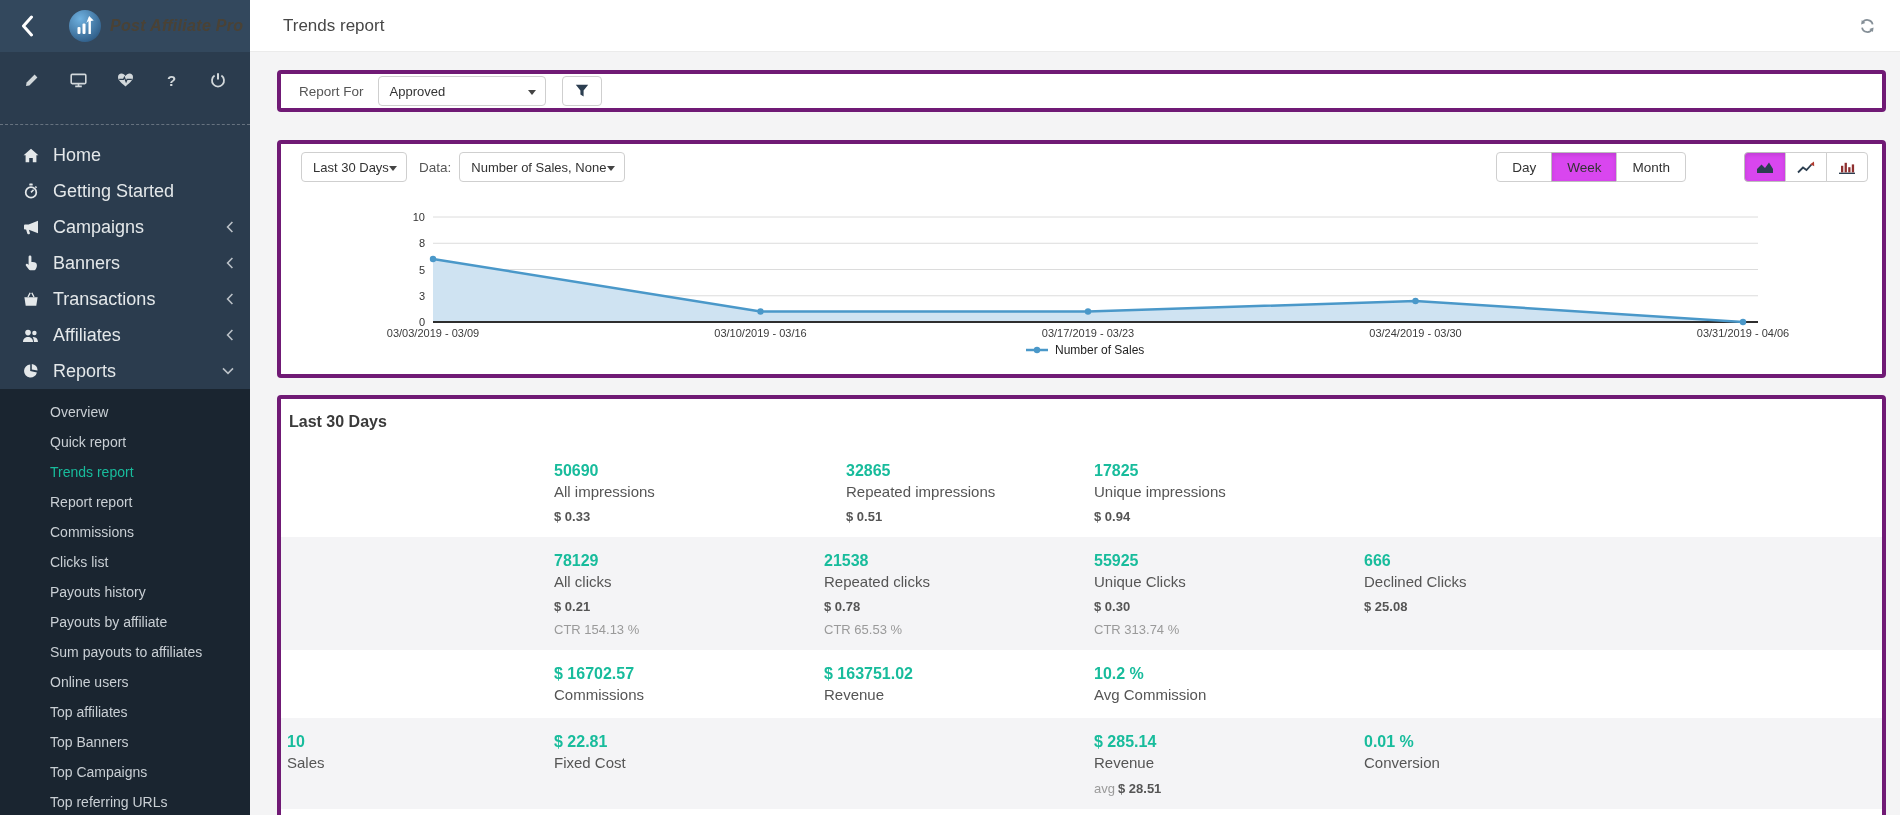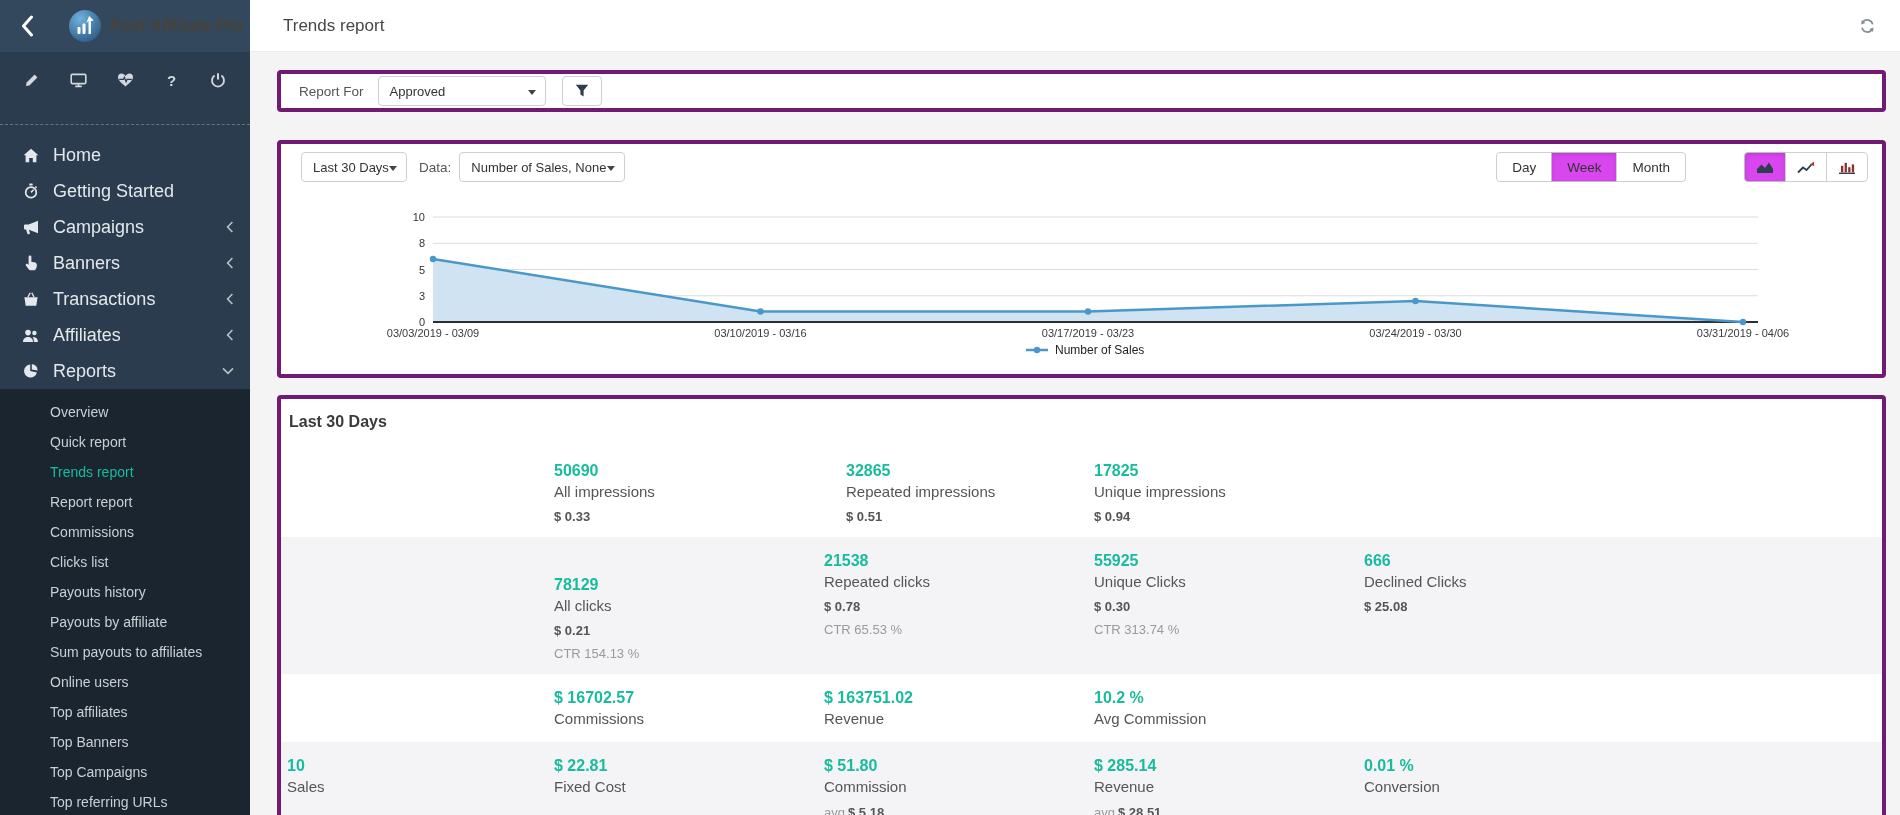--- a/index.html
+++ b/index.html
@@ -365,21 +365,21 @@
 
   </div>
             <div class="stat-cell" style="grid-column: 4;">
     <div class="stat-value">17825</div>
     <div class="stat-label">Unique impressions</div>
     <div class="stat-sub">$ 0.94</div>
 
   </div>
           </div>
           <div class="stat-row shaded">
-            <div class="stat-cell" style="grid-column: 2; margin-top: 24px;">
+            <div class="stat-cell" style="grid-column: 2;">
     <div class="stat-value">78129</div>
     <div class="stat-label">All clicks</div>
     <div class="stat-sub">$ 0.21</div>
     <div class="stat-note">CTR 154.13 %</div>
   </div>
             <div class="stat-cell" style="grid-column: 3;">
     <div class="stat-value">21538</div>
     <div class="stat-label">Repeated clicks</div>
     <div class="stat-sub">$ 0.78</div>
     <div class="stat-note">CTR 65.53 %</div>
@@ -418,26 +418,20 @@
             <div class="stat-cell" style="grid-column: 1;">
     <div class="stat-value">10</div>
     <div class="stat-label">Sales</div>
 
   </div>
             <div class="stat-cell" style="grid-column: 2;">
     <div class="stat-value">$ 22.81</div>
     <div class="stat-label">Fixed Cost</div>
 
   </div>
-            <div class="stat-cell" style="grid-column: 3;">
-    <div class="stat-value">$ 51.80</div>
-    <div class="stat-label">Commission</div>
-
-    <div class="stat-note">avg<b>$ 5.18</b></div>
-  </div>
             <div class="stat-cell" style="grid-column: 4;">
     <div class="stat-value">$ 285.14</div>
     <div class="stat-label">Revenue</div>
 
     <div class="stat-note">avg<b>$ 28.51</b></div>
   </div>
             <div class="stat-cell" style="grid-column: 5;">
     <div class="stat-value">0.01 %</div>
     <div class="stat-label">Conversion</div>
 

